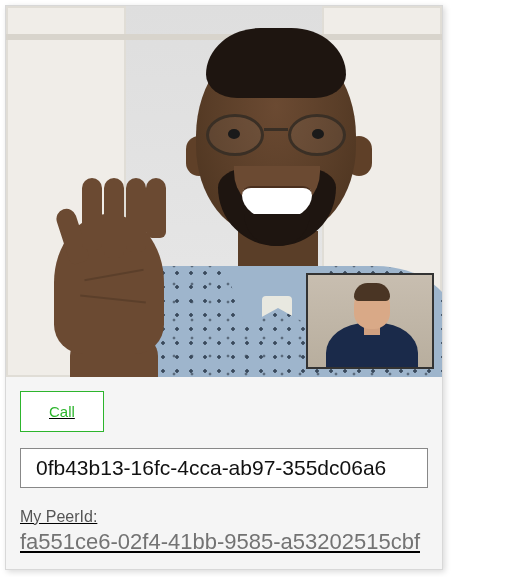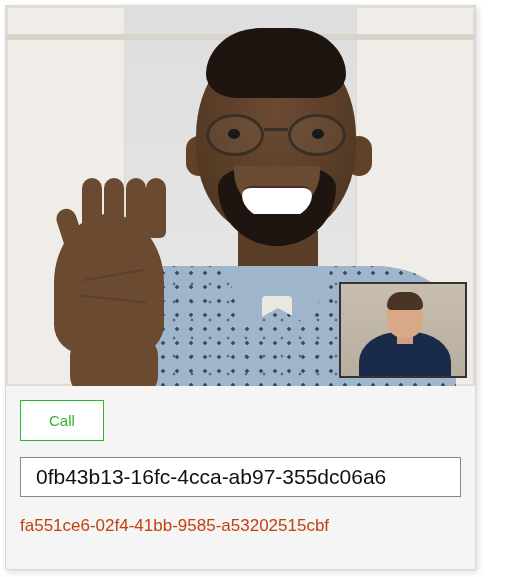--- a/index.html
+++ b/index.html
@@ -7,28 +7,29 @@
       margin: 0;
       padding: 0;
     }
     body {
       font-family: Arial, sans-serif;
       background: #ffffff;
       width: 517px;
       height: 577px;
     }
     .container {
-      width: 471px;
+      width: 438px;
       height: 565px;
       margin: 5px;
       background: #f5f5f5;
       border: 1px solid #d8d8d8;
       box-shadow: 2px 2px 6px rgba(0,0,0,0.15);
       display: flex;
       flex-direction: column;
+      text-decoration: underline;
     }
     .video-area {
       position: relative;
       width: 100%;
       height: 380px;
       overflow: hidden;
     }
     .remote-video {
       width: 100%;
       height: 100%;
@@ -326,22 +327,22 @@
       color: #111;
       background: #fff;
     }
     .peer-info {
       padding: 10px 14px 12px 14px;
       font-size: 16px;
       color: #555;
       line-height: 1.35;
     }
     .peer-id-value {
-      font-size: 17px;
-      color: #c2410c;
+      font-size: 22px;
+      color: #737373;
     }
   </style>
 </head>
 <body>
 
 <div class="container">
 
   <div class="video-area">
     <div class="remote-video">
       <div class="wall-panel wall-left"></div>
@@ -387,16 +388,17 @@
 
   <div class="controls">
     <button class="btn btn-call">Call</button>
   </div>
 
   <div class="peer-input-wrap">
     <input type="text" class="peer-input" value="0fb43b13-16fc-4cca-ab97-355dc06a6" style="">
   </div>
 
   <div class="peer-info">
+    <div>My PeerId:</div>
     <div class="peer-id-value">fa551ce6-02f4-41bb-9585-a53202515cbf</div>
   </div>
 
 </div>
 
 </body></html>

